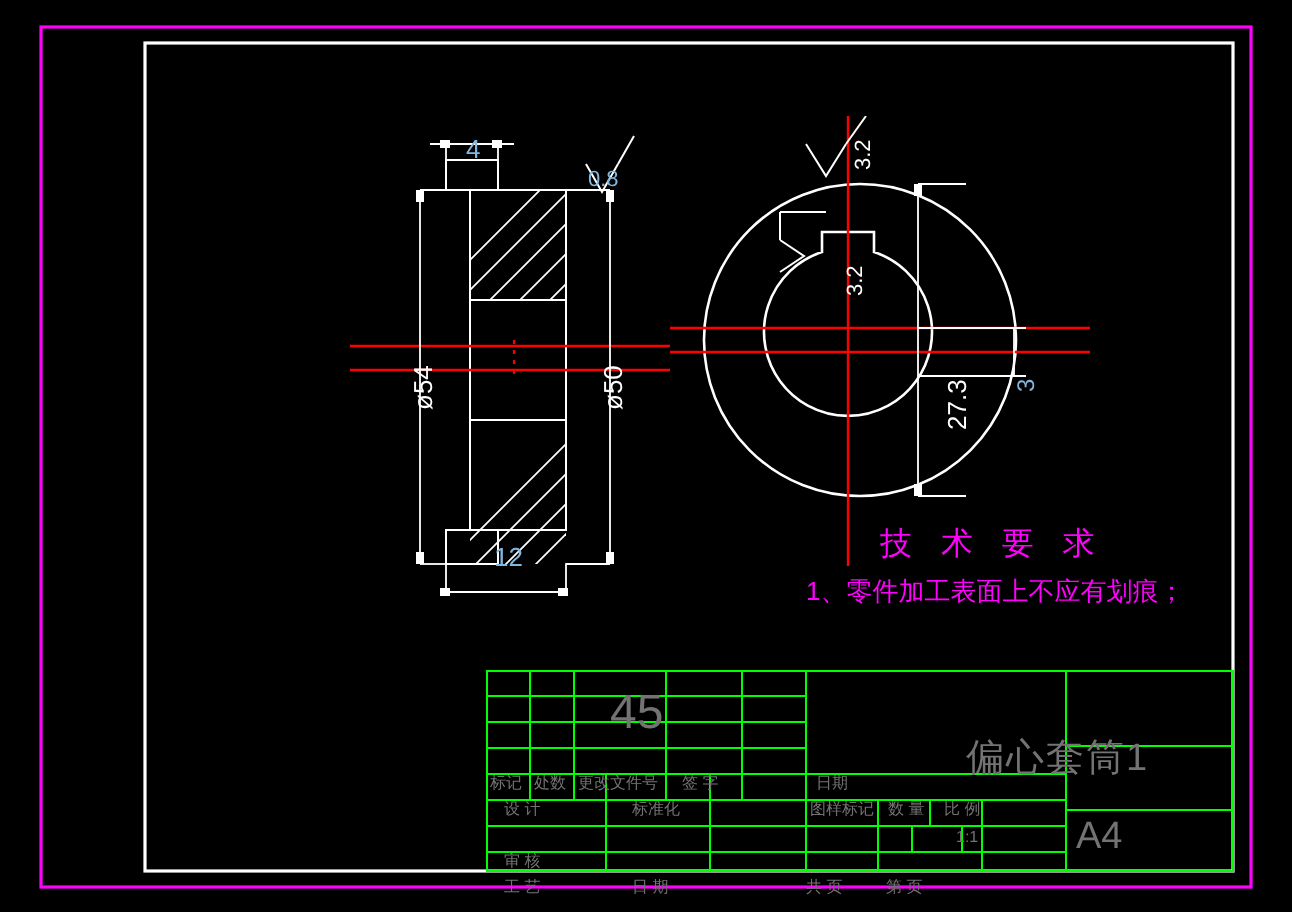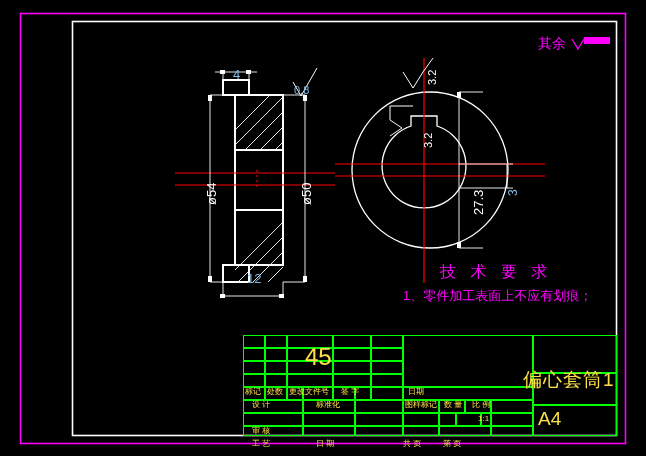--- a/index.html
+++ b/index.html
@@ -3,21 +3,21 @@
 <meta charset="utf-8">
 <style>
   html,body{margin:0;padding:0;background:#000;}
   body{width:646px;height:456px;overflow:hidden;font-family:"Liberation Sans",sans-serif;}
   #stage{position:relative;width:646px;height:456px;background:#000;}
   .abs{position:absolute;}
   svg{display:block;}
   .txt{position:absolute;white-space:nowrap;line-height:1;}
   .cyan{color:#7fb7e0;}
   .white{color:#ffffff;}
-  .green{color:#fde047;}
+  .green{color:#737373;}
   .magenta{color:#ff00ff;}
   .vert{transform-origin:left top;}
 </style>
 </head>
 <body>
 
 <div id="stage">
 
   <svg class="abs" style="left:0;top:0;" width="646" height="456">
     <rect x="20.5" y="13.5" width="605" height="430" fill="none" stroke="#ff00ff" stroke-width="1.6"></rect>
@@ -162,27 +162,20 @@
       <line x1="124" y1="106" x2="178" y2="106"></line>
       <line x1="124" y1="130" x2="178" y2="130"></line>
     </g>
   </svg>
 
   <div class="txt white vert" style="left:423px;top:148px;font-size:11px;transform:rotate(-90deg);">3.2</div>
   <div class="txt white vert" style="left:427px;top:85px;font-size:11px;transform:rotate(-90deg);">3.2</div>
   <div class="txt white vert" style="left:472px;top:215px;font-size:13px;transform:rotate(-90deg);">27.3</div>
   <div class="txt cyan vert" style="left:507px;top:196px;font-size:12px;transform:rotate(-90deg);">3</div>
 
-  <div class="abs" style="left:538px;top:35px;display:flex;align-items:center;gap:4px;">
-    <span class="magenta" style="font-size:14px;">其余</span>
-    <svg width="44" height="18">
-      <path d="M 2 4 L 8 14 L 14 4" fill="none" stroke="#ff00ff" stroke-width="1.2"></path>
-      <rect x="14" y="2" width="26" height="7" fill="#ff00ff"></rect>
-    </svg>
-  </div>
 
   <div class="abs" style="left:440px;top:262px;">
     <div class="magenta" style="font-size:16px;letter-spacing:5px;">技 术 要 求</div>
   </div>
   <div class="magenta txt" style="left:403px;top:289px;font-size:13px;">1、零件加工表面上不应有划痕；</div>
 
   <svg class="abs" style="left:243px;top:335px;" width="374" height="101">
     <g stroke="#00ff00" stroke-width="1.1" fill="none" shape-rendering="crispEdges">
       <rect x="0.5" y="0.5" width="373" height="100"></rect>
 
@@ -210,21 +203,21 @@
       <line x1="238" y1="78" x2="238" y2="91"></line>
       <line x1="248" y1="65" x2="248" y2="101"></line>
       <line x1="290" y1="0" x2="290" y2="101"></line>
 
       <line x1="290" y1="38" x2="374" y2="38"></line>
       <line x1="290" y1="70" x2="374" y2="70"></line>
     </g>
   </svg>
 
   <div class="green txt" style="left:305px;top:345px;font-size:24px;">45</div>
-  <div class="green txt" style="left:483px;top:370px;font-size:19px;letter-spacing:1px;margin-left:40px;">偏心套筒1</div>
+  <div class="green txt" style="left:483px;top:370px;font-size:19px;letter-spacing:1px;">偏心套筒1</div>
   <div class="green txt" style="left:538px;top:409px;font-size:19px;">A4</div>
   <div class="green txt" style="left:478px;top:415px;font-size:8px;">1:1</div>
 
   <div class="green txt" style="left:245px;top:388px;font-size:8px;">标记</div>
   <div class="green txt" style="left:267px;top:388px;font-size:8px;">处数</div>
   <div class="green txt" style="left:289px;top:388px;font-size:8px;">更改文件号</div>
   <div class="green txt" style="left:341px;top:388px;font-size:8px;">签 字</div>
   <div class="green txt" style="left:377px;top:388px;font-size:8px;margin-left:31px;">日期</div>
 
   <div class="green txt" style="left:252px;top:401px;font-size:8px;">设 计</div>

